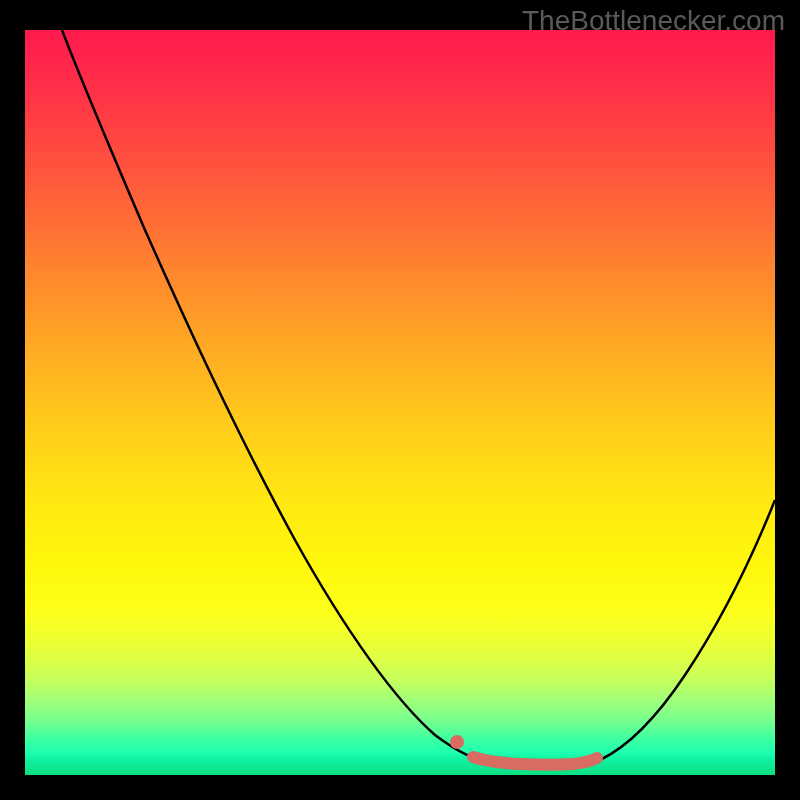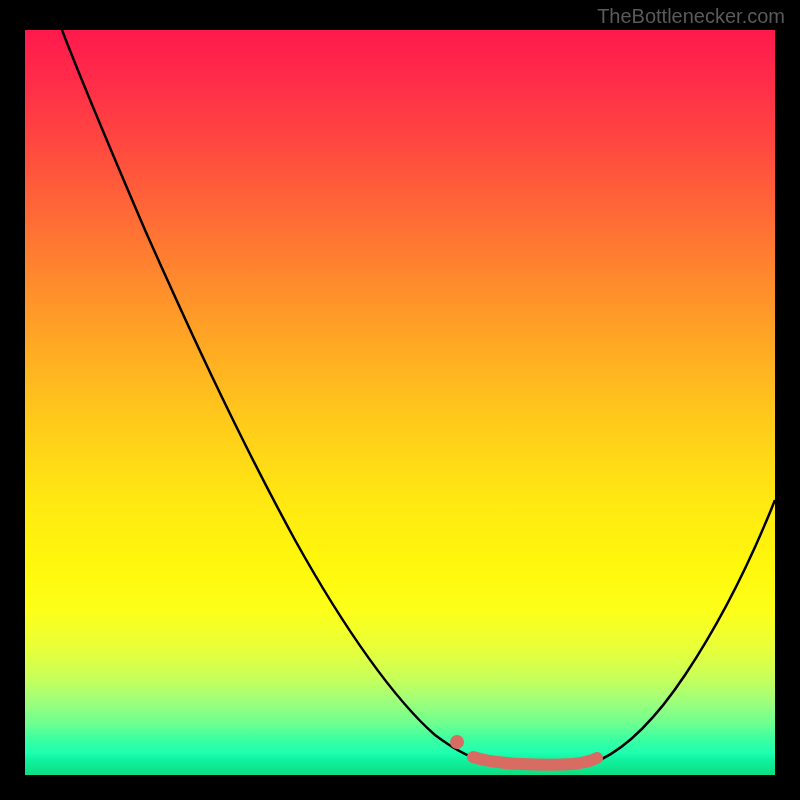--- a/index.html
+++ b/index.html
@@ -9,21 +9,21 @@
     background: #000;
     position: relative;
     font-family: Arial, sans-serif;
     overflow: hidden;
   }
   .attribution {
     position: absolute;
     top: 5px;
     right: 15px;
     color: #5a5a5a;
-    font-size: 20px;
+    font-size: 28px;
     font-weight: 500;
     z-index: 10;
   }
   .plot-area {
     position: absolute;
     left: 25px;
     right: 25px;
     top: 30px;
     bottom: 25px;
     background: linear-gradient(to bottom,

